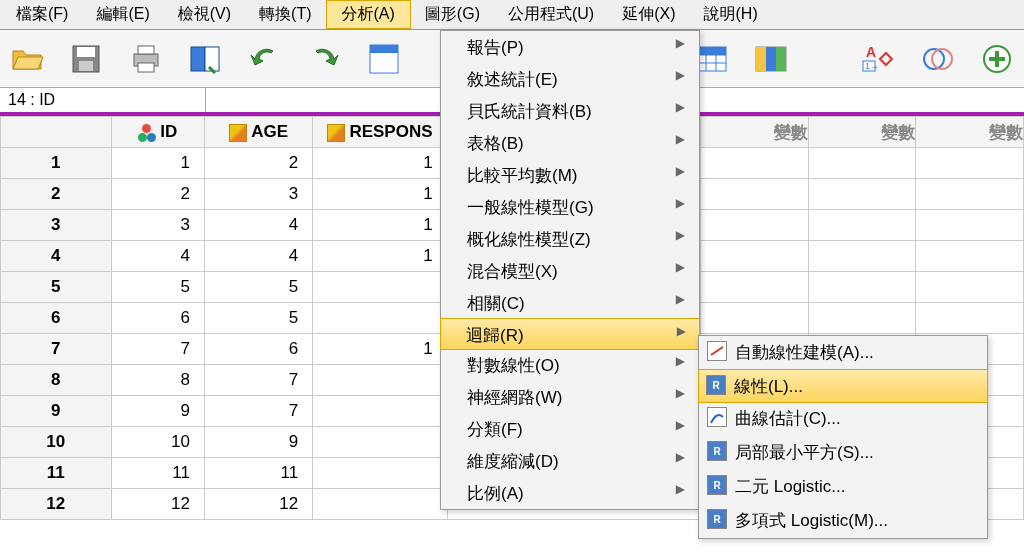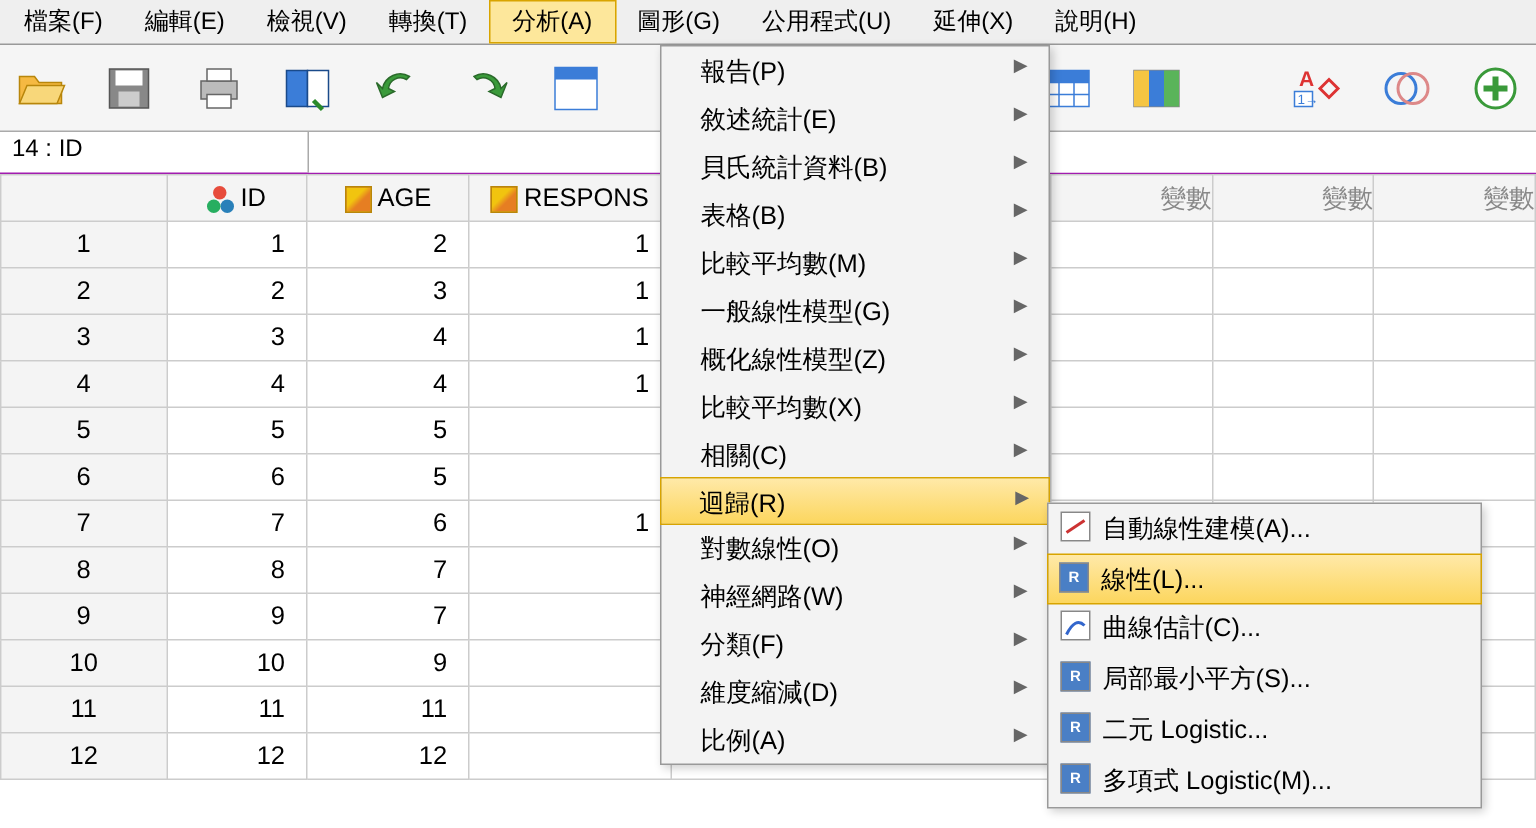--- a/index.html
+++ b/index.html
@@ -10,29 +10,29 @@
 .menu-item { padding: 4px 14px; font-size: 16px; cursor: default; }
 .menu-item.open { background: #fde79b; border: 1px solid #d8a400; padding: 3px 15px; }
 
 
 .toolbar { display: flex; align-items: center; height: 58px; background: #f5f5f5; border-bottom: 1px solid #aaa; padding: 0 6px; gap: 18px; }
 .tbtn { width: 42px; height: 42px; display: flex; align-items: center; justify-content: center; }
 .tbtn svg { width: 36px; height: 36px; }
 .toolbar-gap { flex: 0 0 250px; }
 
 
-.refbar { display: flex; height: 28px; border-bottom: 1px solid #a21caf; }
+.refbar { display: flex; height: 28px; border-bottom: 4px solid #a21caf; }
 .refcell { width: 206px; border-right: 1px solid #aaa; padding: 3px 8px; font-size: 16px; }
 .refinput { flex: 1; border: none; padding: 3px 8px; font-size: 16px; }
 
 
 .grid { position: relative; }
 .grid table { border-collapse: collapse; width: 100%; }
 .grid th, .grid td { border: 1px solid #ccc; height: 31px; font-size: 17px; }
-.grid th { background: #f4f4f4; font-weight: normal; }
+.grid th { background: #f4f4f4; font-weight: bold; }
 .rowhdr { width: 113px; background: #f4f4f4; text-align: center; }
 .colhdr { text-align: center; }
 .colhdr .icon { display: inline-block; vertical-align: middle; margin-right: 4px; }
 .colhdr.var { color: #888; text-align: right; }
 .datacell { text-align: right; padding-right: 14px; }
 .colw-id { width: 95px; }
 .colw-age { width: 110px; }
 .colw-resp { width: 136px; }
 .colw-var { width: 110px; }
 
@@ -329,21 +329,21 @@
     </div>
   <div class="dd-item">
       <span>一般線性模型(G)</span>
       <span class="arrow">▶</span>
     </div>
   <div class="dd-item">
       <span>概化線性模型(Z)</span>
       <span class="arrow">▶</span>
     </div>
   <div class="dd-item">
-      <span>比較平均數(X)</span>
+      <span>混合模型(X)</span>
       <span class="arrow">▶</span>
     </div>
   <div class="dd-item">
       <span>相關(C)</span>
       <span class="arrow">▶</span>
     </div>
   <div class="dd-item highlight">
       <span>迴歸(R)</span>
       <span class="arrow">▶</span>
     </div>

